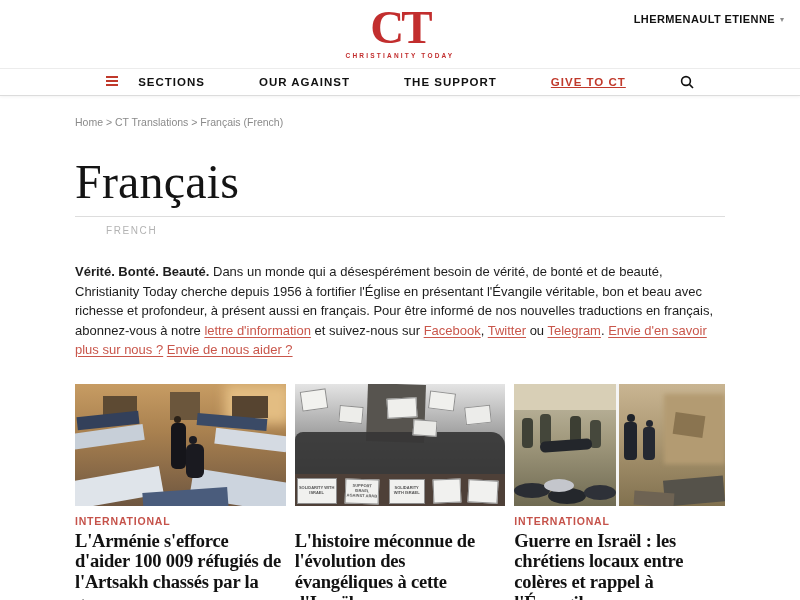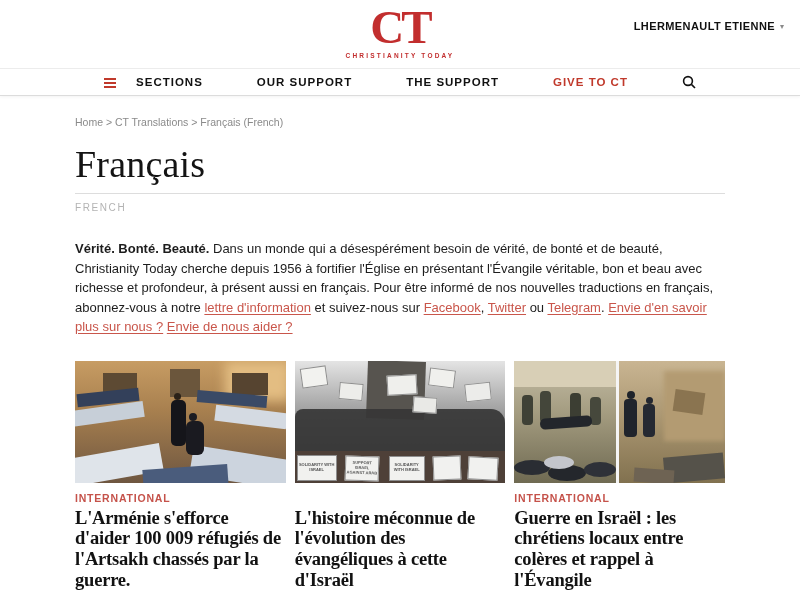--- a/index.html
+++ b/index.html
@@ -18,68 +18,68 @@
   .logo-ct {
     font-family: "Liberation Serif", serif;
     font-weight: 900; font-size: 47px; line-height: 46px;
     color: #c22e2e; letter-spacing: -3px;
   }
   .logo-sub {
     font-size: 6.5px; font-weight: 700; letter-spacing: 2.2px;
     color: #c22e2e; margin-top: 2px;
   }
   .user-menu {
-    position: absolute; right: 16px; top: 20px;
+    position: absolute; right: 16px; top: 13px;
     display: flex; align-items: center; gap: 5px; cursor: pointer;
   }
   .user-name { font-size: 11px; font-weight: 700; letter-spacing: .4px; color: #111; }
   .user-chevron { font-size: 8px; color: #8a8a8a; }
 
   
   .nav {
     height: 28px; background: #fff;
     border-top: 1px solid #ececec; border-bottom: 1px solid #dcdcdc;
     box-shadow: 0 1px 3px rgba(0,0,0,.05);
     display: flex; align-items: center; justify-content: center; gap: 54px;
   }
   .nav-item {
     font-size: 11.5px; font-weight: 700; letter-spacing: 1px;
-    color: #111; display: flex; align-items: flex-end; gap: 20px; cursor: pointer;
-  }
-  .nav-item.accent { color: #c0392b; }
+    color: #111; display: flex; align-items: flex-start; gap: 20px; cursor: pointer;
+  }
+  .nav-item.accent { color: #c0392b; text-decoration: underline; }
   .hamburger { display: inline-flex; flex-direction: column; gap: 2px; }
   .hamburger span { width: 12px; height: 2px; background: #c0392b; }
   .search-glyph svg { display: block; }
 
   
   .container { width: 650px; margin: 0 auto; }
   .breadcrumb {
     margin-top: 20px; text-align: left;
     font-size: 10.5px; color: #8a8a8a;
   }
   .breadcrumb span { cursor: pointer; }
 
   .page-head { margin-top: 14px; display: flex; justify-content: space-between; align-items: center; }
   .page-title {
     font-family: "Liberation Serif", serif; font-weight: 400;
-    font-size: 38px; color: #141414; letter-spacing: .2px;
+    font-size: 48px; color: #141414; letter-spacing: .2px; margin-top: 12px;
   }
   .lang-search { display: flex; }
   .lang-search input {
     width: 158px; height: 27px; border: 1px solid #8f8f8f; border-right: none;
     font-family: "Liberation Sans", sans-serif; font-size: 12.5px; color: #444;
     padding: 0 9px; outline: none;
   }
   .lang-search input::placeholder { color: #555; opacity: 1; }
   .lang-search button {
     width: 31px; height: 27px; background: #131313; color: #fff; border: none;
     font-size: 16px; line-height: 1; cursor: pointer; padding-bottom: 3px;
   }
   .title-rule { border: none; border-top: 1px solid #ddd; margin-top: 7px; }
-  .page-subtitle { margin-top: 8px; font-size: 10px; font-weight: 400; letter-spacing: 1.6px; color: #b3b3b3; }
+  .page-subtitle { margin-top: 8px; font-size: 10px; font-weight: 400; letter-spacing: 1.6px; color: #b3b3b3; margin-left: 31px; }
 
   .intro { margin-top: 26px; font-size: 13px; line-height: 1.5; color: #1d1d1d; }
   .intro b { font-weight: 700; }
   .intro a { color: #c9564b; text-decoration: underline; text-underline-offset: 2px; cursor: pointer; }
 
   
   .grid { margin-top: 24px; display: grid; grid-template-columns: repeat(3, 1fr); gap: 9px; }
   .card { min-width: 0; }
   .card-img { height: 122px; position: relative; overflow: hidden; cursor: pointer; }
   .card-img div { position: absolute; }
@@ -123,21 +123,21 @@
 <div class="nav">
   <div class="nav-item">
     <span class="hamburger">
         <span></span>
         <span></span>
         <span></span>
       </span>
     <span>SECTIONS</span>
   </div>
   <div class="nav-item">
-    <span>OUR SUPPORT</span>
+    <span>OUR AGAINST</span>
   </div>
   <div class="nav-item">
     <span>THE SUPPORT</span>
   </div>
   <div class="nav-item accent">
     <span>GIVE TO CT</span>
   </div>
   <div class="nav-item search-glyph">
     <svg width="14" height="14" viewBox="0 0 14 14">
       <circle cx="6" cy="6" r="4.4" fill="none" stroke="#111" stroke-width="1.6"></circle>

